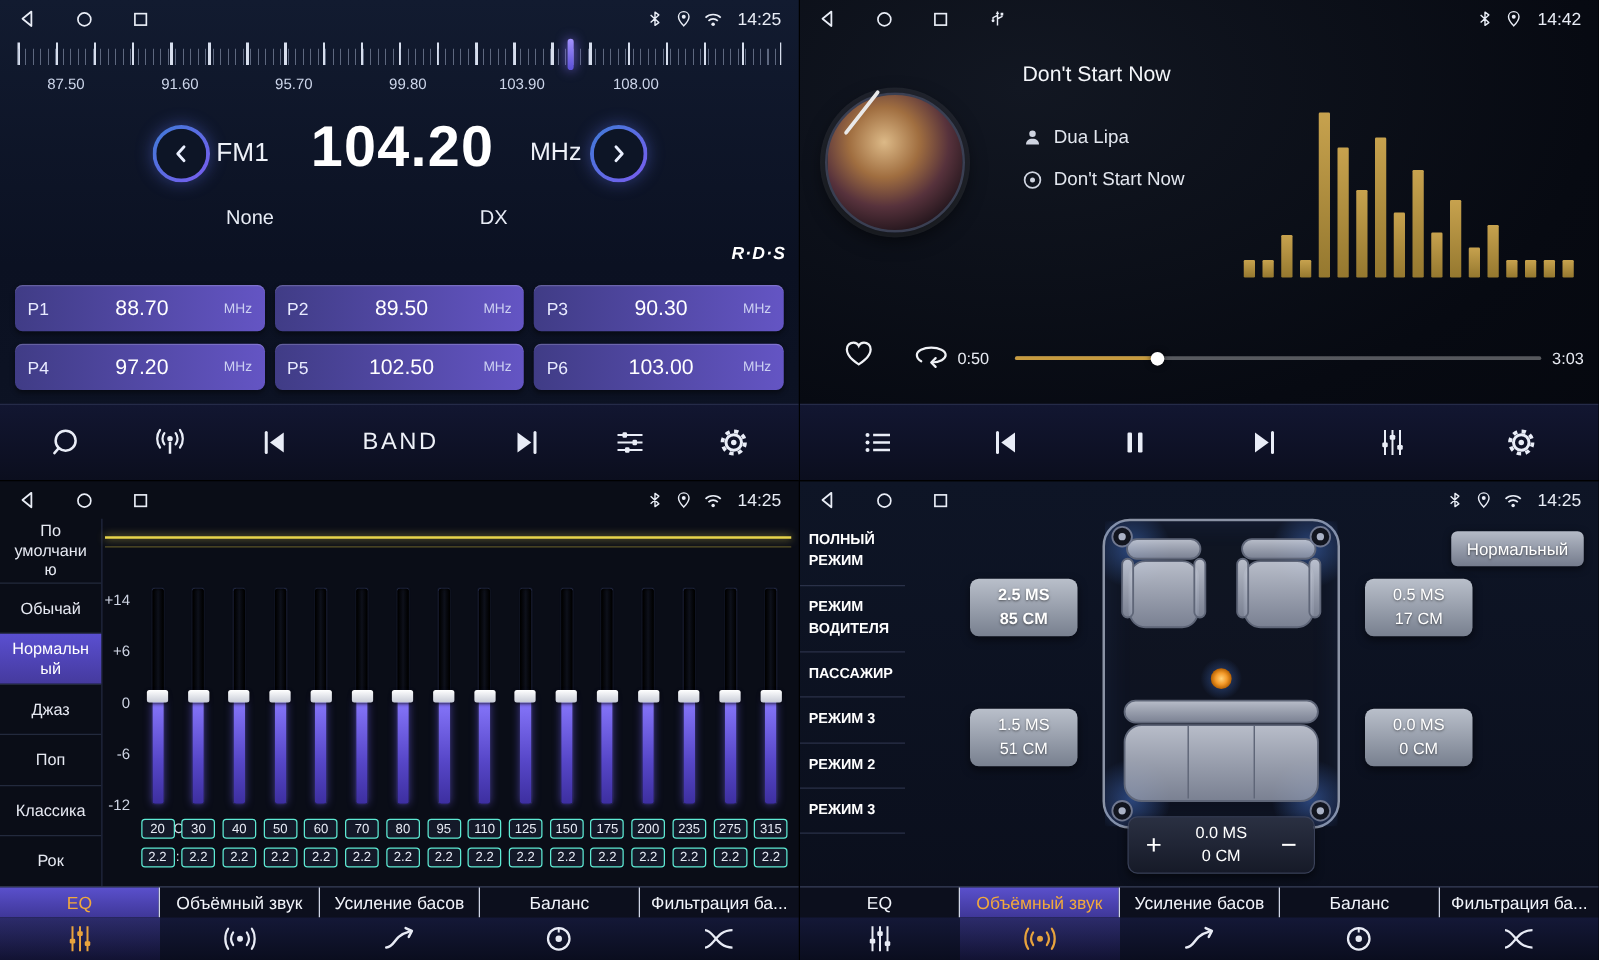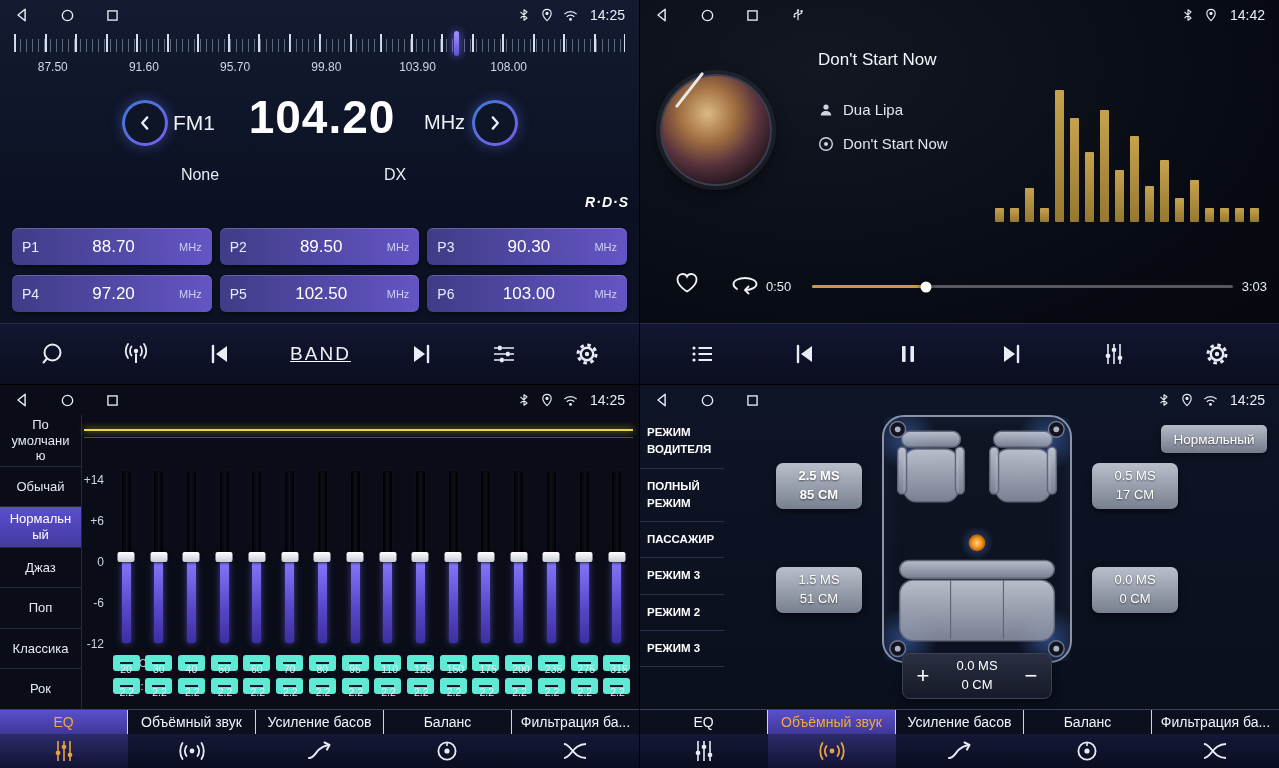--- a/index.html
+++ b/index.html
@@ -49,21 +49,21 @@
              display:grid; grid-template-columns:repeat(3,1fr); gap:10px 8px; }
   .preset { height:37px; border-radius:6px; display:flex; align-items:center; padding:0 10px;
     background:linear-gradient(90deg,#403c86,#6455c4);
     box-shadow:inset 0 1px 0 rgba(255,255,255,.18), 0 2px 4px rgba(0,0,0,.45); cursor:pointer; }
   .p-num  { font-size:14px; color:#e8eaff; width:26px; }
   .p-freq { flex:1; text-align:center; font-size:17px; color:#fff; }
   .p-unit { font-size:11px; color:#ccd0f2; }
 
   .toolbar { position:absolute; left:0; right:0; bottom:0; height:61px;
     background:linear-gradient(180deg,#121631,#0b0e1e); border-top:1px solid #252b48;
-    display:flex; align-items:center; justify-content:space-around; padding:0 10px;text-decoration:underline; }
+    display:flex; align-items:center; justify-content:space-around; padding:0 10px; }
   .tb-item { display:flex; align-items:center; justify-content:center; color:#e9edf7; cursor:pointer; }
   .band-btn { font-size:19px; letter-spacing:2px; color:#eef1f8; }
 
   
   .album { position:absolute; left:20px; top:74px; width:112px; height:112px; border-radius:50%;
     background:radial-gradient(circle at 42% 35%, #dcb987 0%, #a06e40 30%, #57323c 55%, #1b1117 82%);
     border:2px solid #3a3f52; box-shadow:0 0 0 4px rgba(255,255,255,.07), 0 5px 16px rgba(0,0,0,.65); }
   .album .stick { position:absolute; left:26px; top:-8px; width:3px; height:44px; border-radius:2px;
     background:#e9e9e9; transform:rotate(38deg); }
   .pl-title { position:absolute; left:178px; top:50px; font-size:17px; color:#f4f6fa; }
@@ -109,21 +109,21 @@
   .vslider { position:relative; width:9px; height:172px; border-radius:2px;
     background:linear-gradient(90deg,#000,#0d101a 50%,#000);
     box-shadow:inset 0 0 3px #000, 0 0 1px #2a3152; cursor:pointer; }
   .vfill { position:absolute; left:0; right:0; bottom:0; height:50%; border-radius:2px;
     background:linear-gradient(180deg,#8a7aff,#5747c8 60%,#3d2fa0);
     box-shadow:0 0 7px rgba(120,100,255,.55); }
   .vknob { position:absolute; left:50%; transform:translateX(-50%); bottom:calc(50% - 5px);
     width:17px; height:10px; border-radius:2px;
     background:linear-gradient(180deg,#ffffff,#c7cbd6); box-shadow:0 1px 3px rgba(0,0,0,.75); }
   .fcq { width:27px; height:16px; margin-top:12px; border-radius:3px; background:#141929;
-    border:7px solid #5eead4; color:#e6eaf4; font-size:10.5px; line-height:14px; text-align:center; }
+    border:1px solid #5eead4; color:#e6eaf4; font-size:10.5px; line-height:14px; text-align:center; }
   .fcq.q { margin-top:7px; }
 
   
   .audio-tabs { position:absolute; left:0; right:0; bottom:34px; height:25px; display:flex;
     background:#0c0f1d; border-top:1px solid #39405a; }
   .atab { flex:1; display:flex; align-items:center; justify-content:center; font-size:14px;
     color:#f2f4fa; border-right:1px solid #cfd5e6; white-space:nowrap; overflow:hidden;
     padding:0 3px; cursor:pointer; }
   .atab:last-child { border-right:none; }
   .atab.active { background:linear-gradient(180deg,#5a50cc,#3f3798); color:#f2a93c; }
@@ -797,22 +797,22 @@
       <span class="sb-icon">
           <svg width="15" height="15">
             <use href="#i-wifi"></use>
           </svg>
         </span>
       <span class="sb-time">14:25</span>
     </div>
   </div>
 
   <div class="s-menu">
+      <div class="s-mode">ПОЛНЫЙ РЕЖИМ</div>
       <div class="s-mode">РЕЖИМ ВОДИТЕЛЯ</div>
-      <div class="s-mode">ПОЛНЫЙ РЕЖИМ</div>
       <div class="s-mode">ПАССАЖИР</div>
       <div class="s-mode">РЕЖИМ 3</div>
       <div class="s-mode">РЕЖИМ 2</div>
       <div class="s-mode">РЕЖИМ 3</div>
     </div>
   <div class="s-preset-btn">Нормальный</div>
 
   <div class="car">
     <svg viewBox="0 0 190 248" width="186" height="244">
       <defs>

